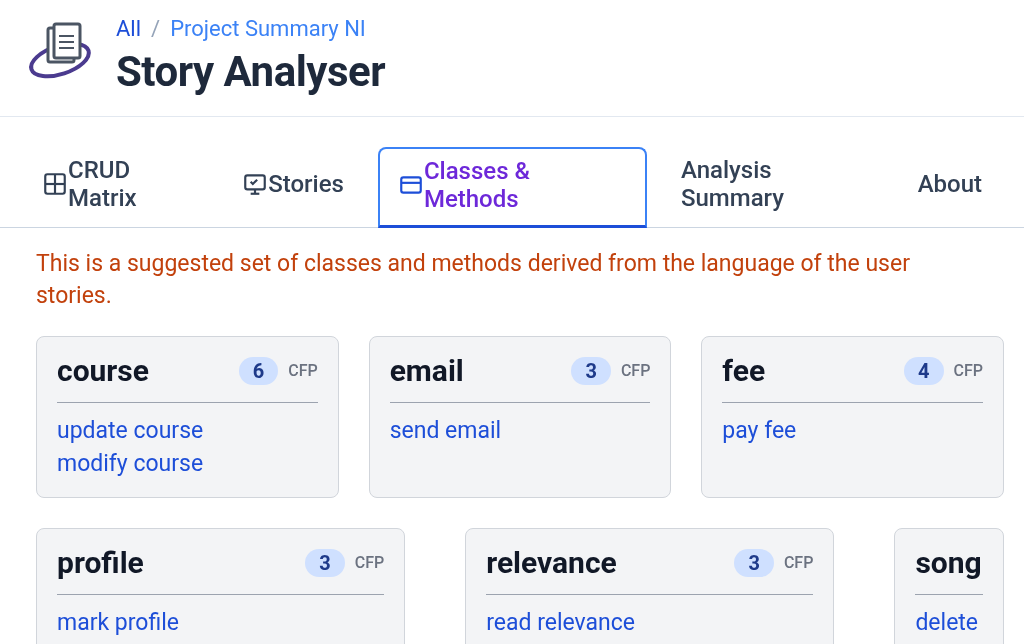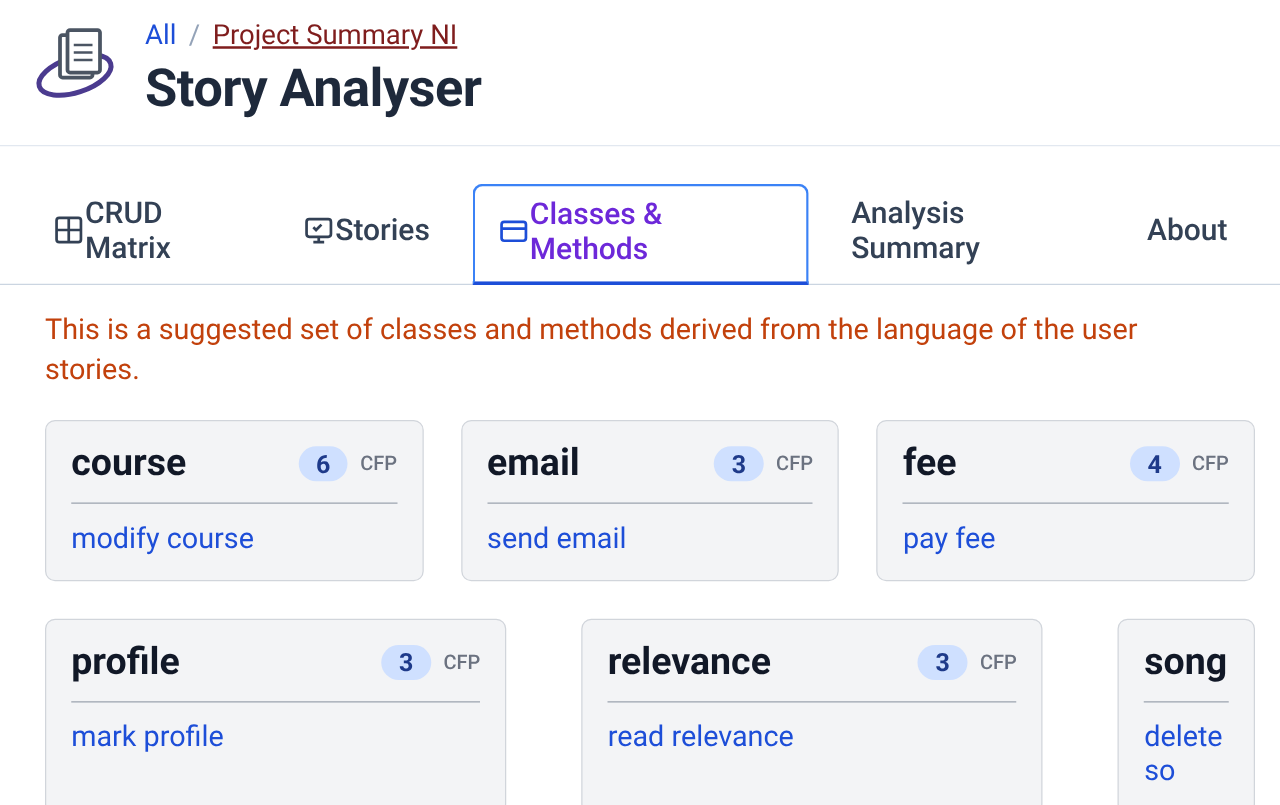--- a/index.html
+++ b/index.html
@@ -28,21 +28,21 @@
     .header-text { display: flex; flex-direction: column; gap: 6px; }
     .breadcrumb {
       display: flex;
       align-items: center;
       gap: 10px;
       font-size: 22px;
       color: #475569;
     }
     .breadcrumb a { color: #1d4ed8; text-decoration: none; text-align: right; }
     .breadcrumb .sep { color: #94a3b8; }
-    .breadcrumb .current { color: #7f1d1d; text-decoration: underline; }
+    .breadcrumb .current { color: #3b82f6; }
     .page-title {
       font-size: 42px;
       font-weight: 700;
       color: #1e293b;
       letter-spacing: -0.5px;
     }
     .hr-top {
       border: none;
       border-top: 1px solid #e2e8f0;
     }
@@ -194,20 +194,21 @@
 
   <div class="card">
     <div class="card-head">
       <span class="card-title">course</span>
       <span class="cfp-wrap">
         <span class="cfp-badge">6</span>
         <span class="cfp-label">CFP</span>
       </span>
     </div>
     <div class="method-list">
+      <a class="method-link">update course</a>
       <a class="method-link">modify course</a>
     </div>
   </div>
 
   <div class="card">
     <div class="card-head">
       <span class="card-title">email</span>
       <span class="cfp-wrap">
         <span class="cfp-badge">3</span>
         <span class="cfp-label">CFP</span>

